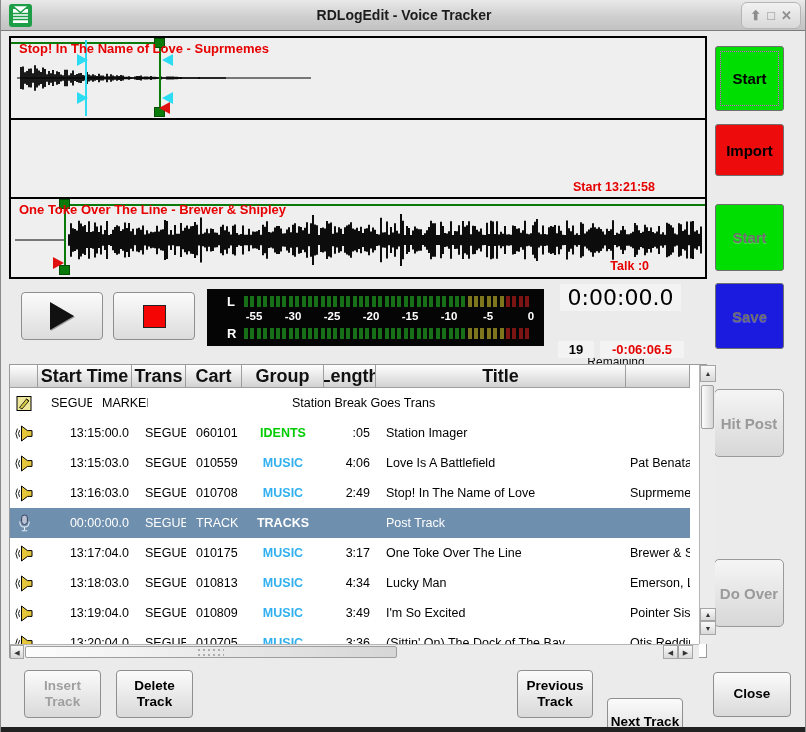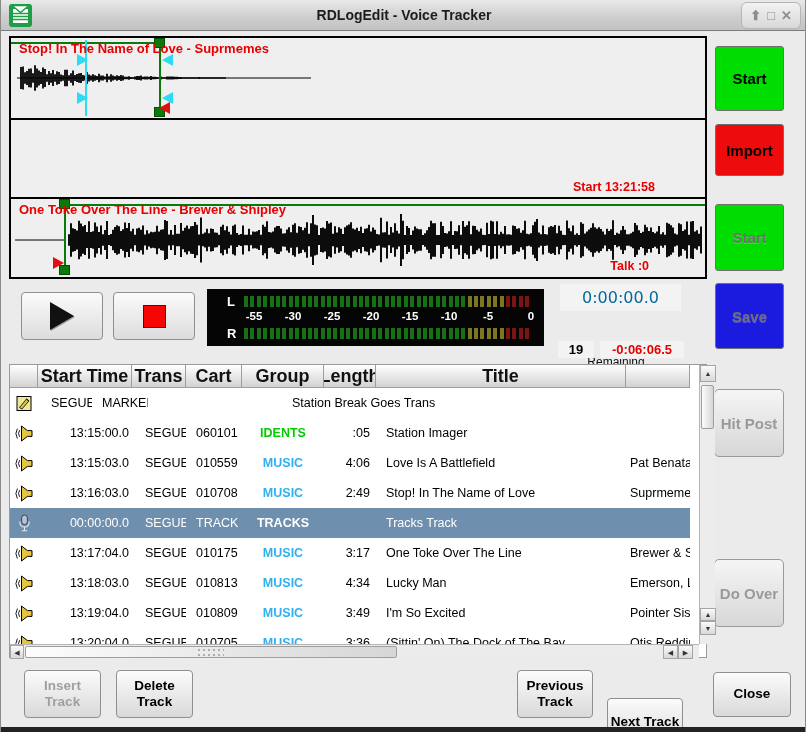--- a/index.html
+++ b/index.html
@@ -46,21 +46,21 @@
   .play-glyph{width:0;height:0;border-top:14px solid transparent;border-bottom:14px solid transparent;
     border-left:24px solid #111;filter:drop-shadow(1px 1px 0 #999);}
   .stop-glyph{width:23px;height:23px;background:#f60505;border:1px solid #222;}
   .meter{left:206px;top:289px;width:337px;height:57px;background:#050505;}
   .meter .ch{position:absolute;left:20px;color:#fff;font-weight:bold;font-size:13px;}
   .segrow{position:absolute;left:37px;width:296px;height:11px;display:flex;gap:2.4px;}
   .seg{width:4px;height:11px;flex:0 0 4px;}
   .scalerow{position:absolute;left:37px;top:21px;width:296px;height:14px;}
   .scalerow span{position:absolute;transform:translateX(-50%);color:#fff;font-weight:bold;font-size:11.5px;}
   .clock{left:559px;top:284px;width:121px;height:27px;background:#f3f3f3;
-    font-family:"DejaVu Sans",sans-serif;font-size:16px;color:#0369a1;text-align:center;line-height:27px;}
+    font-family:"DejaVu Sans",sans-serif;font-size:22px;color:#000000;text-align:center;line-height:27px;}
   .small-lbl{font-size:12px;color:#111;margin-top:40px;}
   .valbox{height:17px;background:#f3f3f3;font-weight:bold;font-size:13px;text-align:center;line-height:17px;}
 
   
   .sidebtn{left:714px;width:69px;border:1px solid #6f6f6f;border-radius:3px;
     font-weight:bold;font-size:15px;display:flex;align-items:center;justify-content:center;color:#000;}
   .focus-dotted{outline:1.5px dotted #de4ade;outline-offset:-6px;}
   .disabled-text{color:#6e6e6e;text-shadow:0 1px 0 rgba(255,255,255,.25);}
   .graybtn{background:linear-gradient(#f5f5f5,#d7d7d7);border:1px solid #9a9a9a;border-radius:5px;
     font-weight:bold;font-size:15px;color:#9a9a9a;display:flex;align-items:center;justify-content:center;}
@@ -365,21 +365,21 @@
             <svg width="13" height="19" viewBox="0 0 13 19">
     <rect x="3.6" y="1" width="5.8" height="9.5" rx="2.9" fill="#b9c2d4" stroke="#39415a"></rect>
     <path d="M1.8 7.5 q0 5.5 4.7 5.5 q4.7 0 4.7 -5.5 M6.5 13 v3 M3.8 16.8 h5.4" stroke="#e8ecf4" fill="none" stroke-width="1.1"></path>
             </svg>
           </div>
           <div class="lcell a-r" style="width: 94px; padding-right: 3px;">00:00:00.0</div>
           <div class="lcell " style="width: 54px; padding-left: 13px;">SEGUE</div>
           <div class="lcell " style="width: 56px; padding-left: 10px;">TRACK</div>
           <div class="lcell a-c" style="width: 82px; font-weight: bold;">TRACKS</div>
           <div class="lcell a-r" style="width: 52px; padding-right: 6px;"></div>
-          <div class="lcell " style="width: 250px; padding-left: 10px;">Tracks Track</div>
+          <div class="lcell " style="width: 250px; padding-left: 10px;">Post Track</div>
           <div class="lcell " style="width: 64px; padding-left: 4px;"></div>
         </div>
         <div class="lrow">
           <div class="lcell a-c" style="width: 28px;">
             <svg width="19" height="17" viewBox="0 0 19 17">
     <polygon points="17,5.6 12.5,5.6 6.5,1 6.5,16 12.5,11.4 17,11.4" fill="#e6c73c" stroke="#000"></polygon>
     <path d="M4.6 5.2 q-2.2 3.3 0 6.6 M2.4 3.6 q-3 5 0 10" stroke="#000" fill="none" stroke-width="0.9"></path>
             </svg>
           </div>
           <div class="lcell a-r" style="width: 94px; padding-right: 3px;">13:17:04.0</div>

